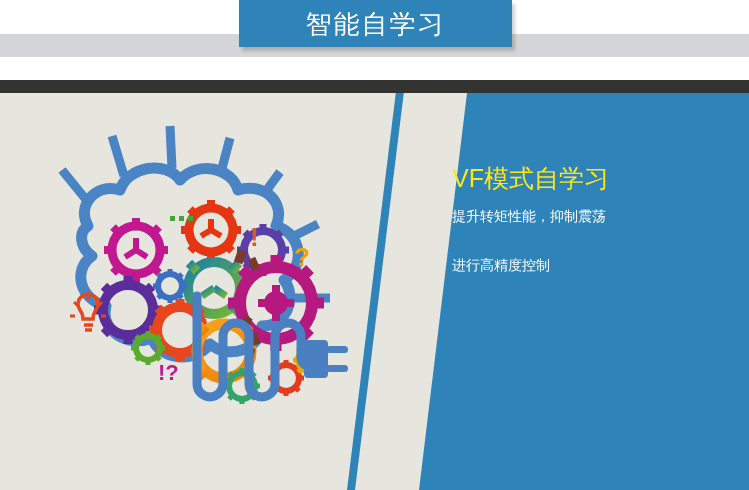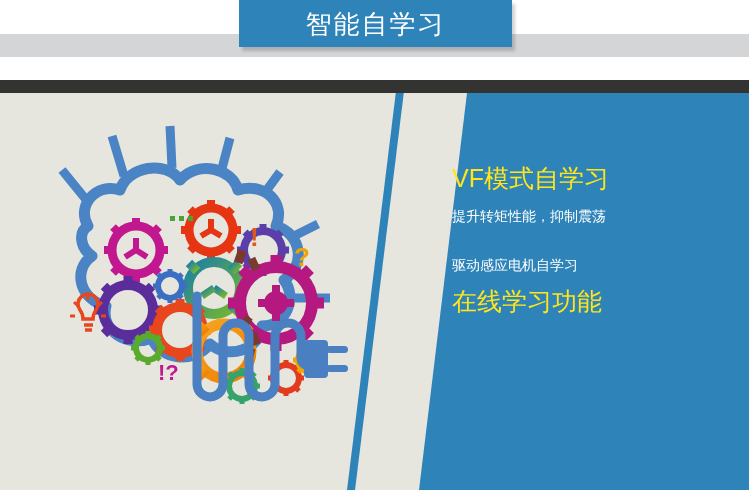--- a/index.html
+++ b/index.html
@@ -436,23 +436,22 @@
     </svg>
 
     <div class="text-col">
 
       <div class="head-line">VF模式自学习</div>
       <div class="gap-a"></div>
       <div class="sub-line">提升转矩性能，抑制震荡</div>
       <div class="gap-b"></div>
 
       <div class="gap-a"></div>
-      <div class="sub-line">驱动感应电机自学习</div>
+      <div class="sub-line">进行高精度控制</div>
       <div class="gap-b"></div>
 
-      <div class="head-line">在线学习功能</div>
       <div class="gap-a"></div>
       <div class="gap-c"></div>
 
     </div>
 
   </div>
 </div>
 
 </body></html>

